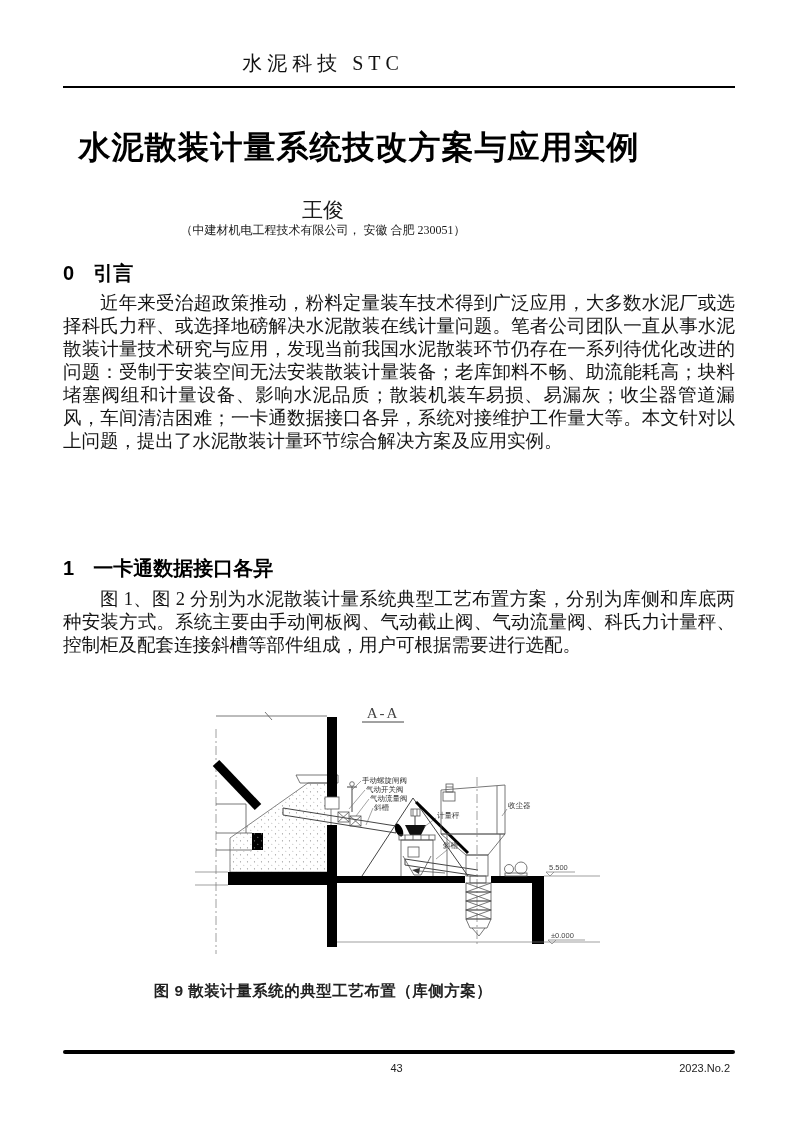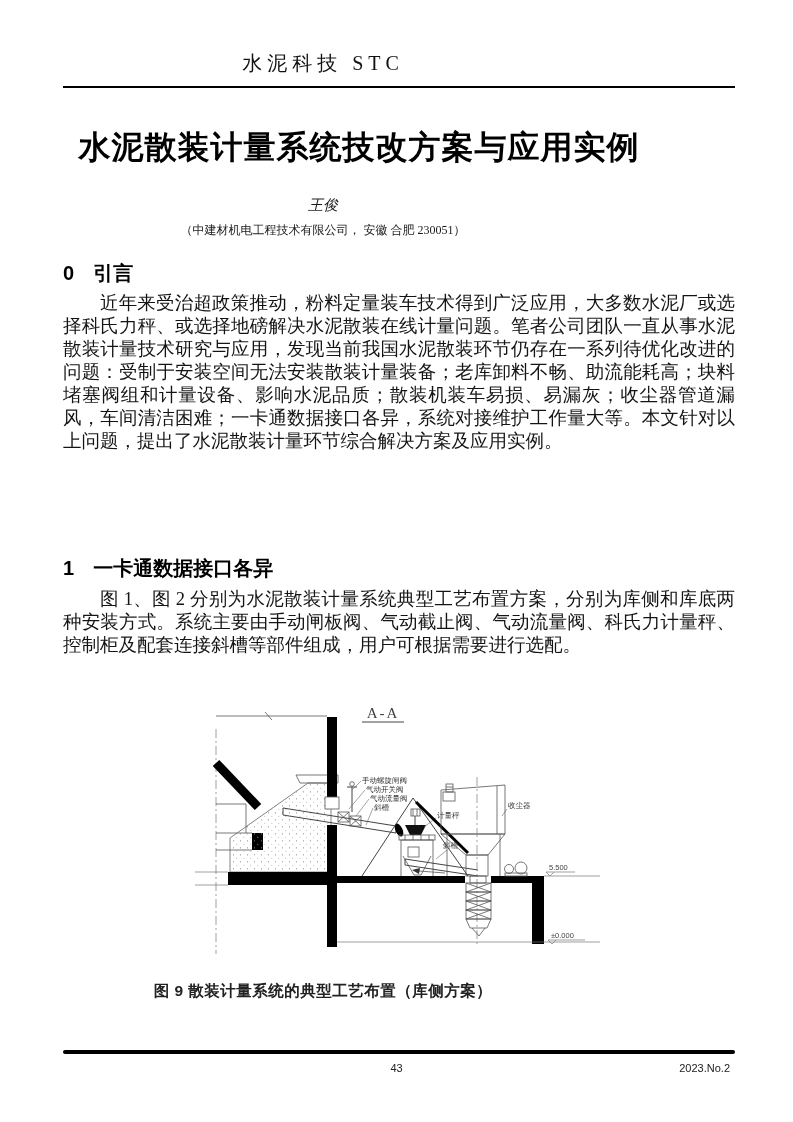--- a/index.html
+++ b/index.html
@@ -13,21 +13,21 @@
   .journal-header{
     top:50px;font-size:20px;letter-spacing:5px;color:#111;
     font-family:"Liberation Serif","DejaVu Serif",serif;
   }
   .header-rule{top:86px;left:63px;width:672px;height:2px;background:#000;}
   .paper-title{
     top:126px;font-size:32px;font-weight:bold;letter-spacing:1px;color:#000;
     font-family:"Liberation Sans","DejaVu Sans",sans-serif;
     padding-left:36px;
   }
-  .author{top:196px;font-size:15px;font-style:italic;}
+  .author{top:196px;font-size:21px;}
   .affiliation{top:222px;font-size:12px;}
   .sec-heading{
     left:63px;width:672px;font-size:20px;font-weight:bold;color:#000;
     font-family:"Liberation Sans","DejaVu Sans",sans-serif;
   }
   .sec-heading .sec-num{margin-right:0.95em;}
   .body-para{
     left:63px;width:672px;font-size:18.5px;line-height:23px;
     text-align:justify;text-indent:2em;color:#141414;
   }

